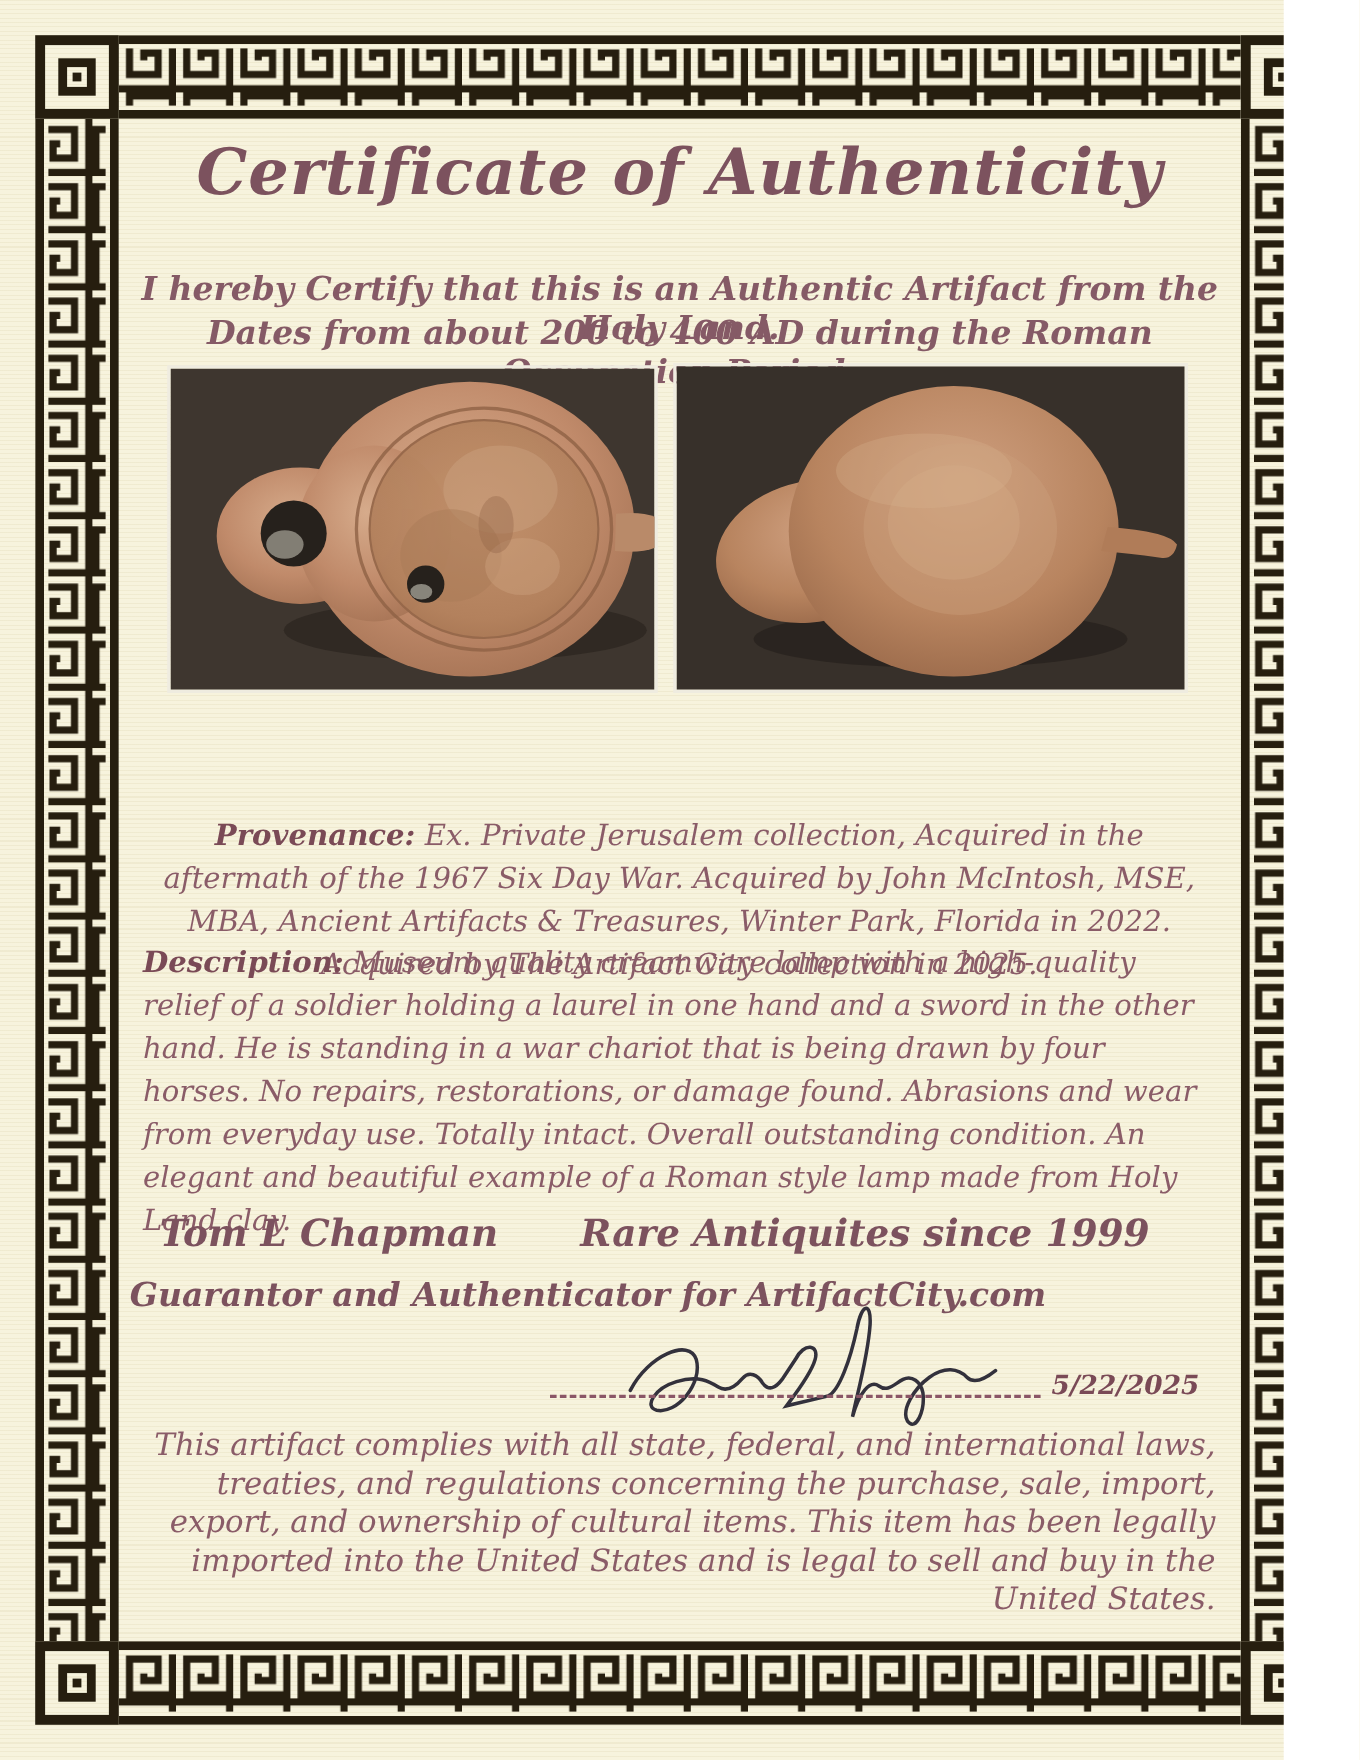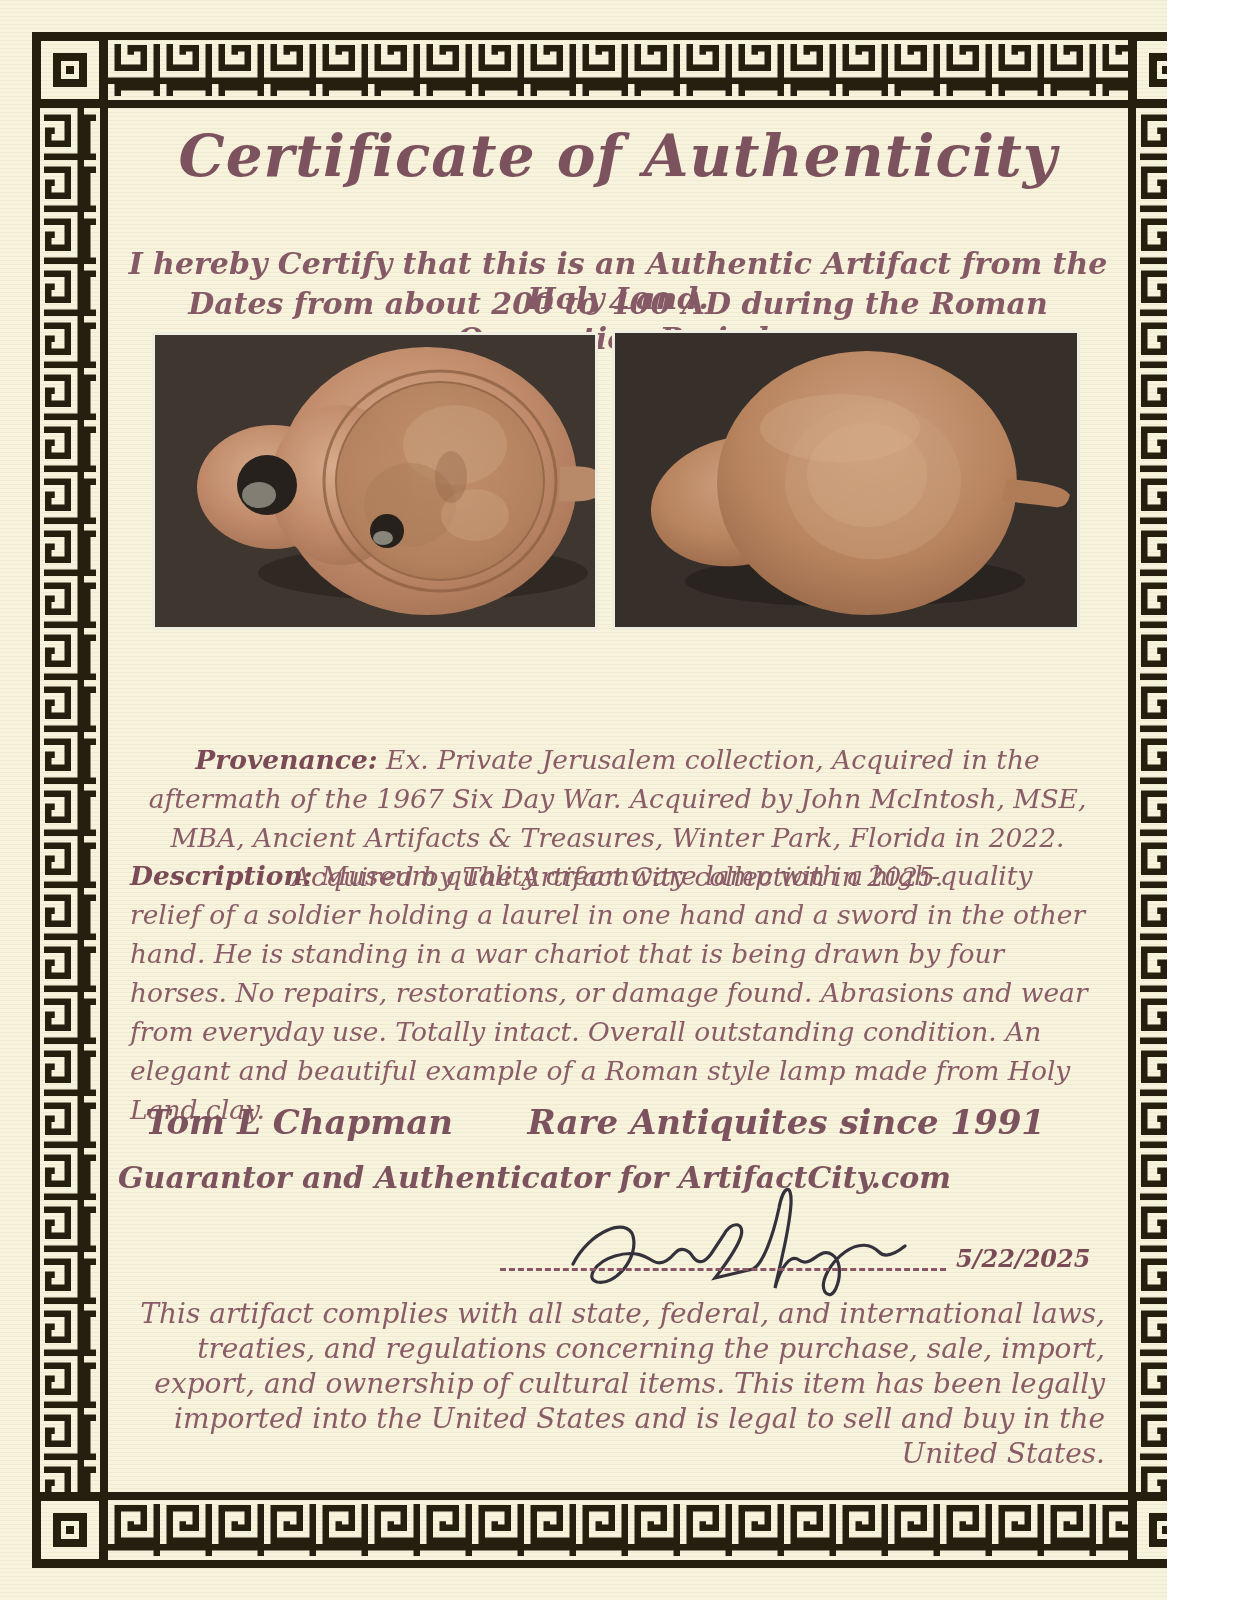--- a/index.html
+++ b/index.html
@@ -223,21 +223,21 @@
   <div class="para para-provenance">
     <b>Provenance:</b><span> Ex. Private Jerusalem collection, Acquired in the aftermath of the 1967 Six Day War. Acquired by John McIntosh, MSE, MBA, Ancient Artifacts &amp; Treasures, Winter Park, Florida in 2022. Acquired by The Artifact City collection in 2025.</span>
   </div>
 
   <div class="para para-description">
     <b>Description:</b><span> Museum quality creamware lamp with a high-quality relief of a soldier holding a laurel in one hand and a sword in the other hand. He is standing in a war chariot that is being drawn by four horses. No repairs, restorations, or damage found. Abrasions and wear from everyday use. Totally intact. Overall outstanding condition. An elegant and beautiful example of a Roman style lamp made from Holy Land clay.</span>
   </div>
 
   <div class="names-row">
     <span>Tom L Chapman</span>
-    <span>Rare Antiquites since 1991</span>
+    <span>Rare Antiquites since 1999</span>
   </div>
   <div class="guarantor">Guarantor and Authenticator for ArtifactCity.com</div>
 
   <svg class="sig-svg" width="430" height="136" viewBox="0 0 430 136" xmlns="http://www.w3.org/2000/svg">
     <path d="M28,88
              C44,56 82,40 88,60
              C94,82 70,110 52,106
              C40,103 50,86 70,80
              C90,74 100,80 108,85
              C116,90 124,84 130,77

